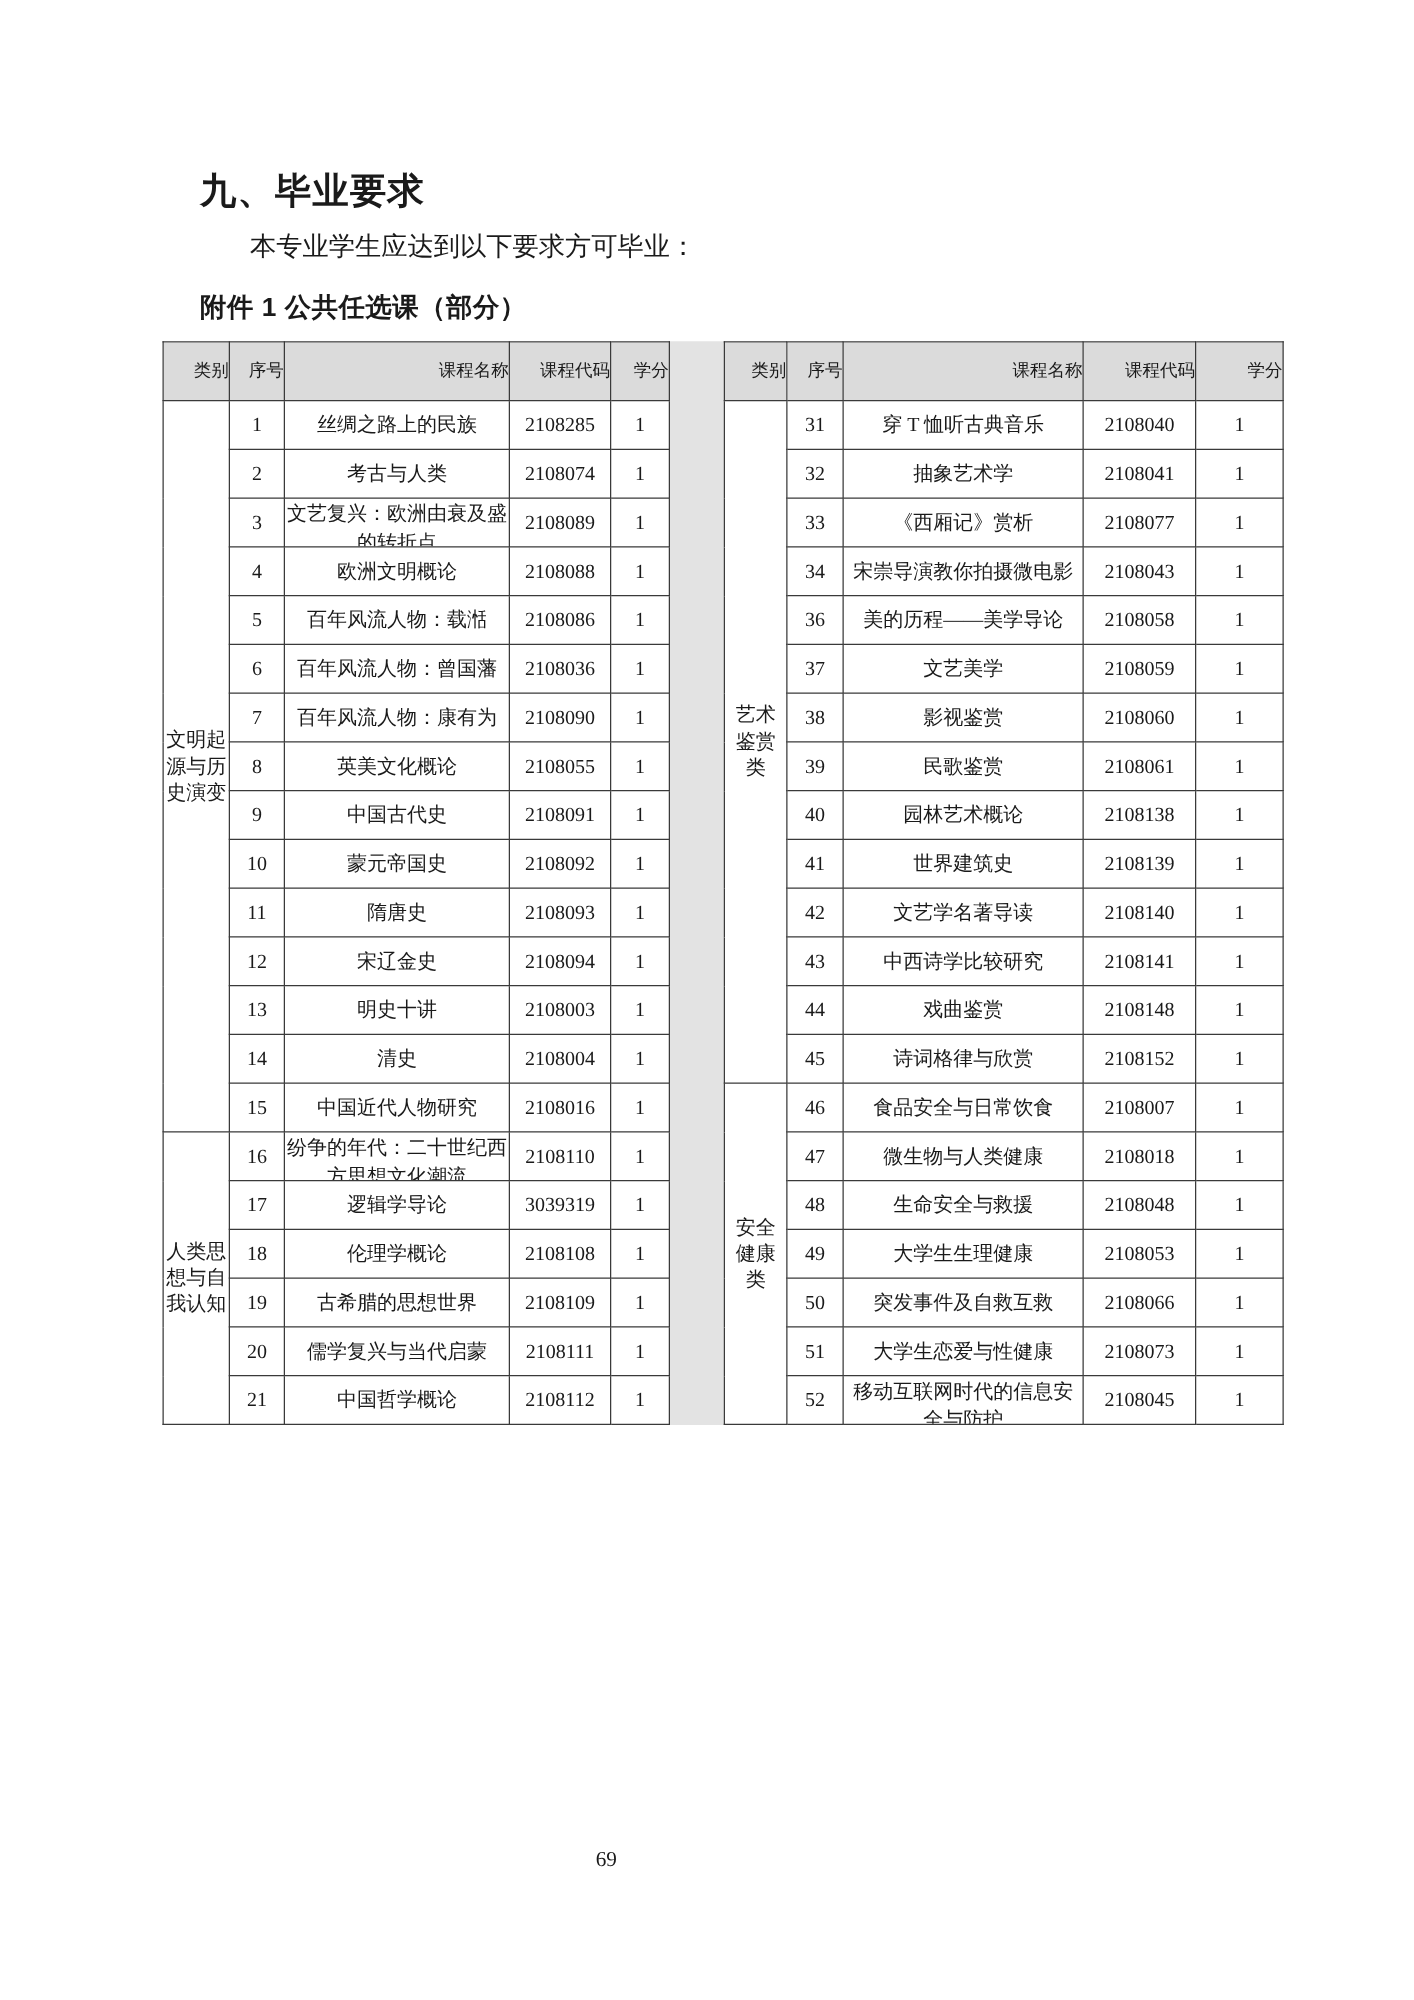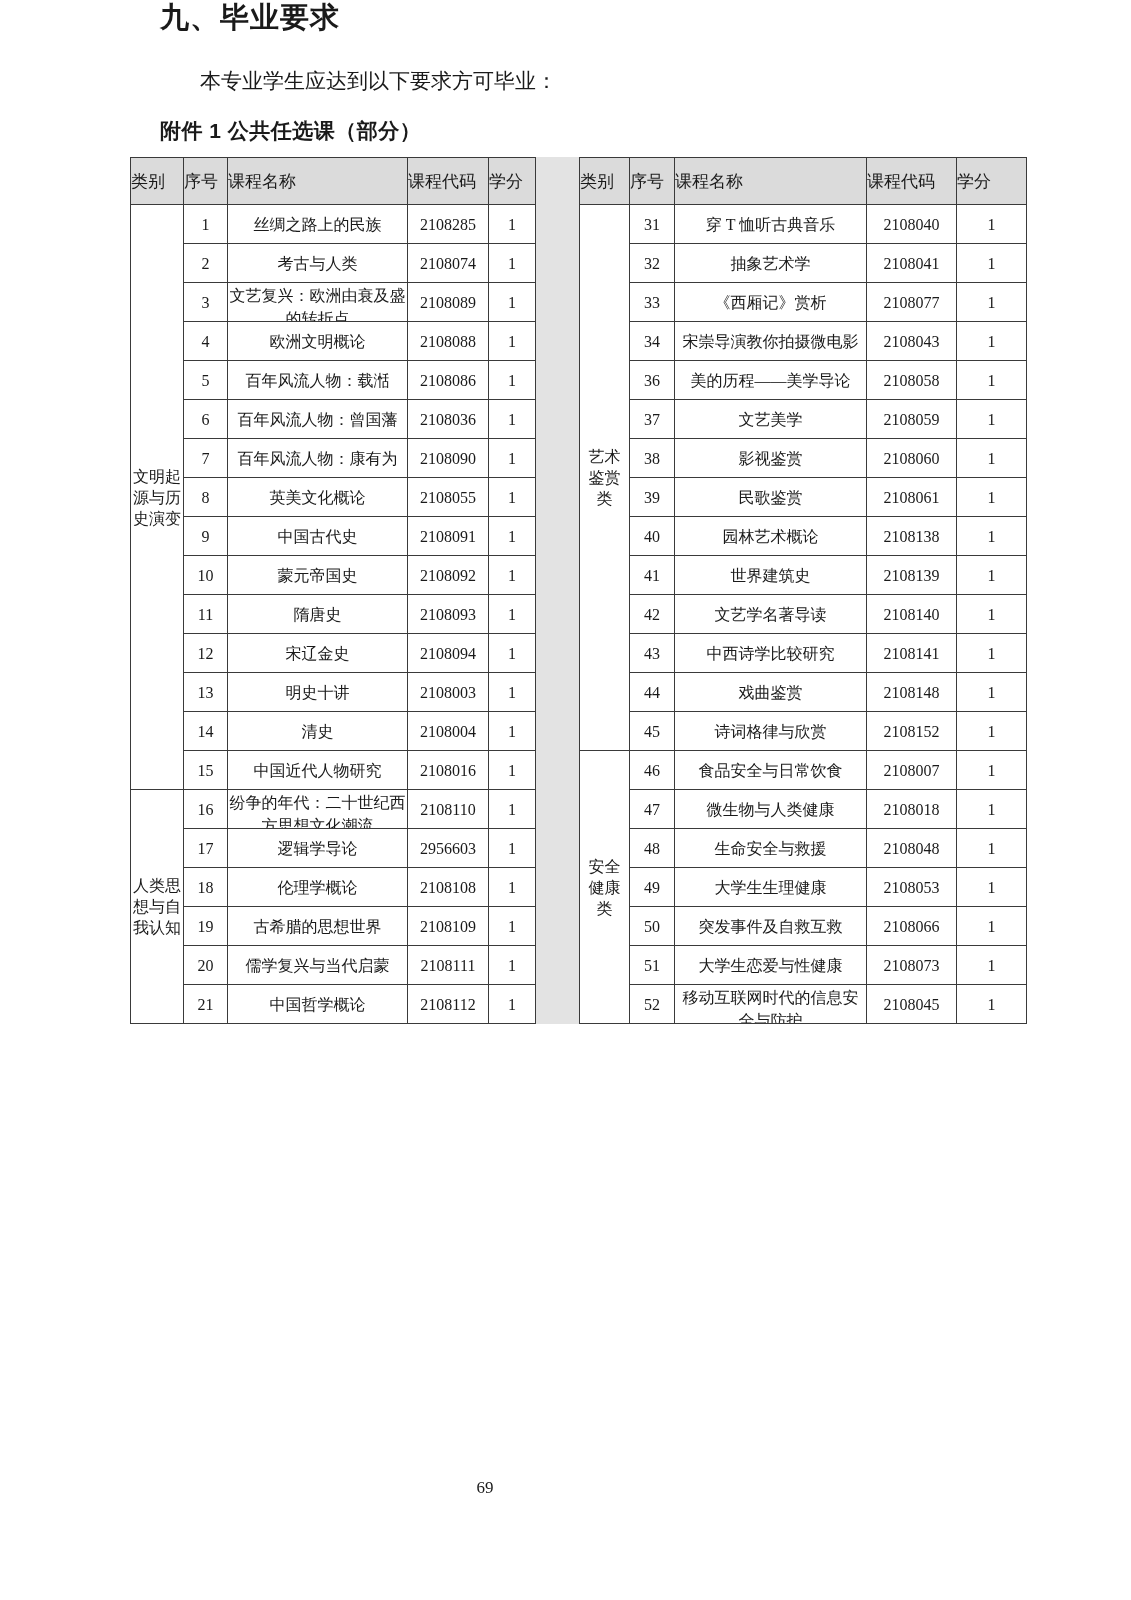--- a/index.html
+++ b/index.html
@@ -7,42 +7,42 @@
     --header-bg:#dbdbdb;
     --spacer-bg:#e3e3e3;
     --text:#1a1a1a;
   }
   html,body{margin:0;padding:0;}
   body{
     width:1131px;height:1600px;background:#ffffff;color:var(--text);
     font-family:"Liberation Serif","DejaVu Serif",serif;
     overflow:hidden;
   }
-  .page{position:relative;width:1131px;height:1600px;box-sizing:border-box;}
+  .page{position:relative;width:1131px;height:1600px;box-sizing:border-box;padding-top:136px;}
   h1.doc-h1{
     font-family:"Liberation Sans","DejaVu Sans",sans-serif;
     font-weight:bold;font-size:29px;line-height:34px;
     margin:0 0 0 160px;letter-spacing:1px;
   }
   h1.doc-h1.second{margin-top:22px;}
   p.body-line{font-size:21px;line-height:22px;margin:0 0 0 200px;}
-  p.intro{margin-top:36px;}
+  p.intro{margin-top:16px;}
   #req-list p{margin-top:24px;}
   h2.attach-h2{
     font-family:"Liberation Sans","DejaVu Sans",sans-serif;
     font-weight:bold;font-size:21px;line-height:24px;
     margin:27px 0 0 160px;letter-spacing:0.5px;
   }
   .tables{display:flex;align-items:stretch;margin:14px 0 0 130px;}
   .spacer{width:43px;background:var(--spacer-bg);}
   table.ct{border-collapse:collapse;table-layout:fixed;}
   .ct th,.ct td{border:1px solid var(--border);padding:0;overflow:hidden;}
   .ct th{
     height:46px;background:var(--header-bg);
-    font-weight:normal;font-size:17px;text-align:left;vertical-align:middle;
+    font-weight:normal;font-size:14px;text-align:right;vertical-align:middle;
   }
   .ct td{height:38px;font-size:16px;text-align:center;vertical-align:middle;}
   td.cat{font-size:16px;line-height:21px;padding:0 2px;}
   .clip{
     height:38px;display:flex;flex-direction:column;
     justify-content:center;align-items:center;overflow:hidden;
     line-height:23px;width:100%;
   }
   .clip.ovf{justify-content:flex-start;padding-top:1px;box-sizing:border-box;}
   .pageno{
@@ -309,21 +309,21 @@
             </td>
           </tr>
           <tr>
             <td class="num">
               <div class="clip">17</div>
             </td>
             <td class="name">
               <div class="clip">逻辑学导论</div>
             </td>
             <td class="code">
-              <div class="clip">2956603</div>
+              <div class="clip">3039319</div>
             </td>
             <td class="credit">
               <div class="clip">1</div>
             </td>
           </tr>
           <tr>
             <td class="num">
               <div class="clip">18</div>
             </td>
             <td class="name">

